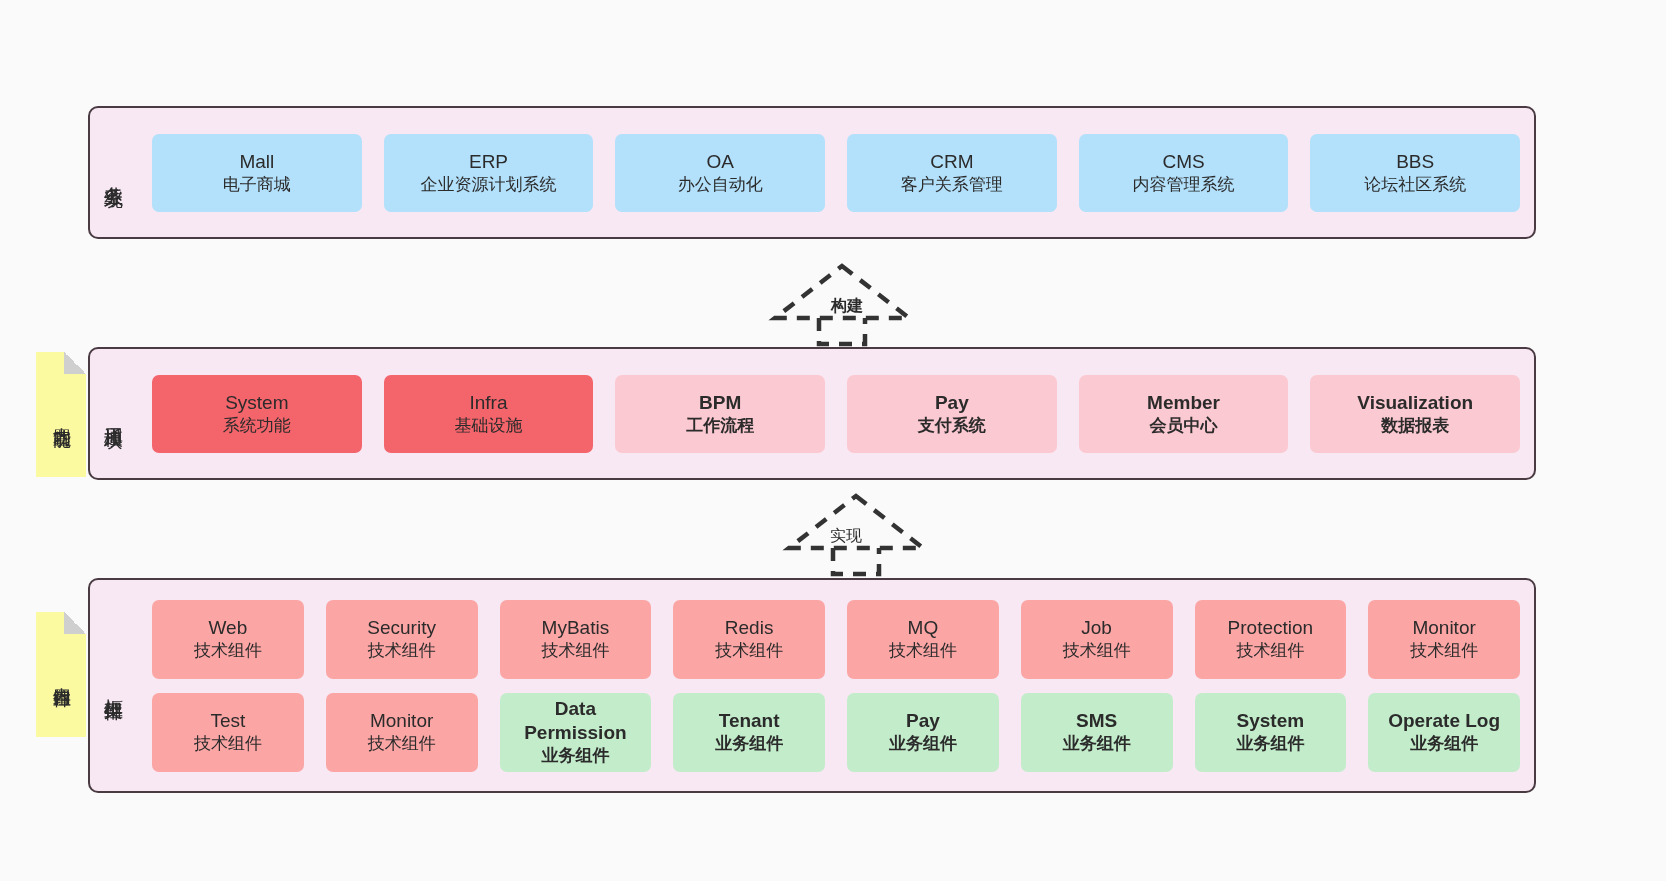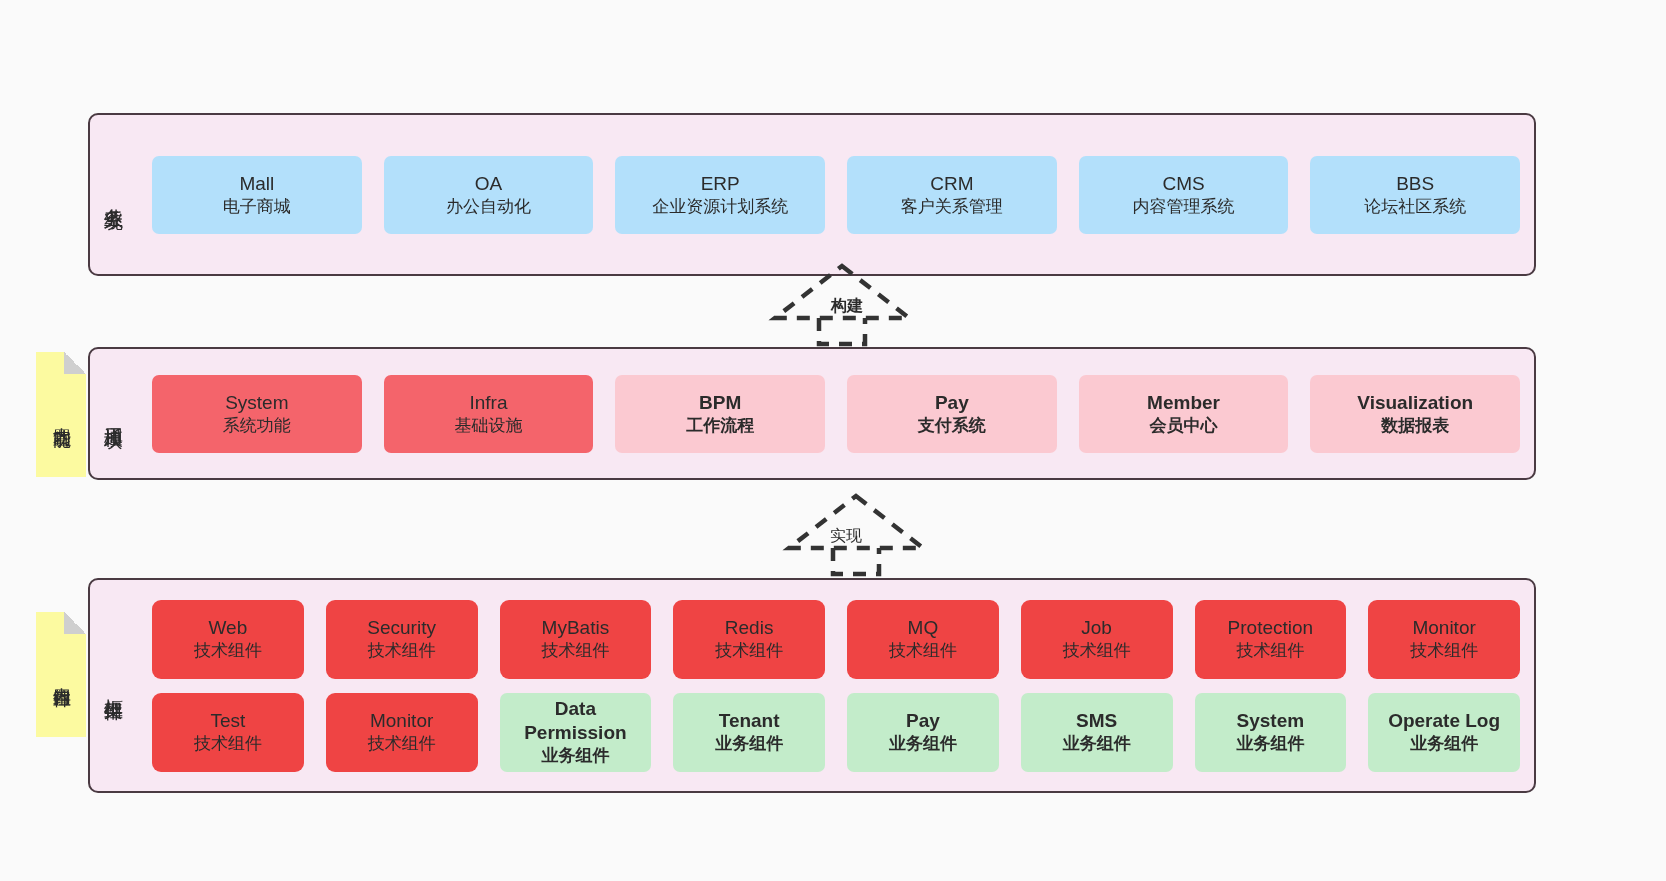--- a/index.html
+++ b/index.html
@@ -66,25 +66,25 @@
     line-height: 1.26;
     padding: 4px 6px;
   }
   .card .en { font-size: 19px; }
   .card .cn { font-size: 17px; }
 
   
   .c-blue       { background: #b3e0fb; }
   .c-red        { background: #f4646b; }
   .c-pink       { background: #fbc9d1; font-weight: bold; }
-  .c-green      { background: #ef4444; border-radius: 9px; }
+  .c-green      { background: #fca5a5; }
   .c-lightgreen { background: #c3ecca; font-weight: bold; }
 
   
-  #layer-business { left: 88px;  top: 113px; width: 1448px; height: 163px; }
+  #layer-business { left: 88px;  top: 106px; width: 1448px; height: 133px; }
   #layer-business .card { height: 78px; }
 
   #layer-modules  { left: 88px;  top: 347px; width: 1448px; height: 133px; }
   #layer-modules .card { height: 78px; }
 
   #layer-framework{ left: 88px;  top: 578px; width: 1448px; height: 215px; }
   #layer-framework .card { height: 79px; }
 
   
   .note {
@@ -138,27 +138,27 @@
     <div class="layer-title">业务系统</div>
     <div class="layer-body">
       <div class="row">
 
         <div class="card c-blue">
           <span class="en">Mall</span>
           <span class="cn">电子商城</span>
         </div>
 
         <div class="card c-blue">
+          <span class="en">ERP</span>
+          <span class="cn">企业资源计划系统</span>
+        </div>
+
+        <div class="card c-blue">
           <span class="en">OA</span>
           <span class="cn">办公自动化</span>
-        </div>
-
-        <div class="card c-blue">
-          <span class="en">ERP</span>
-          <span class="cn">企业资源计划系统</span>
         </div>
 
         <div class="card c-blue">
           <span class="en">CRM</span>
           <span class="cn">客户关系管理</span>
         </div>
 
         <div class="card c-blue">
           <span class="en">CMS</span>
           <span class="cn">内容管理系统</span>

